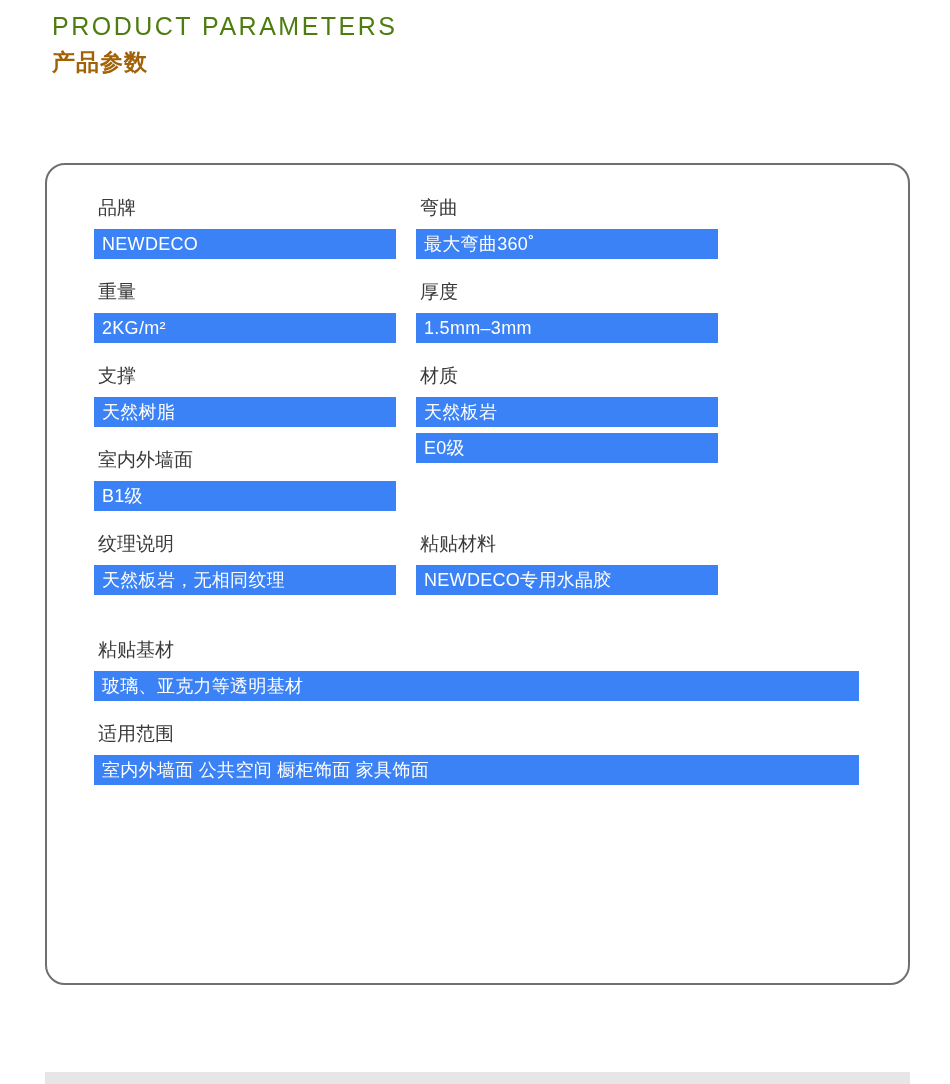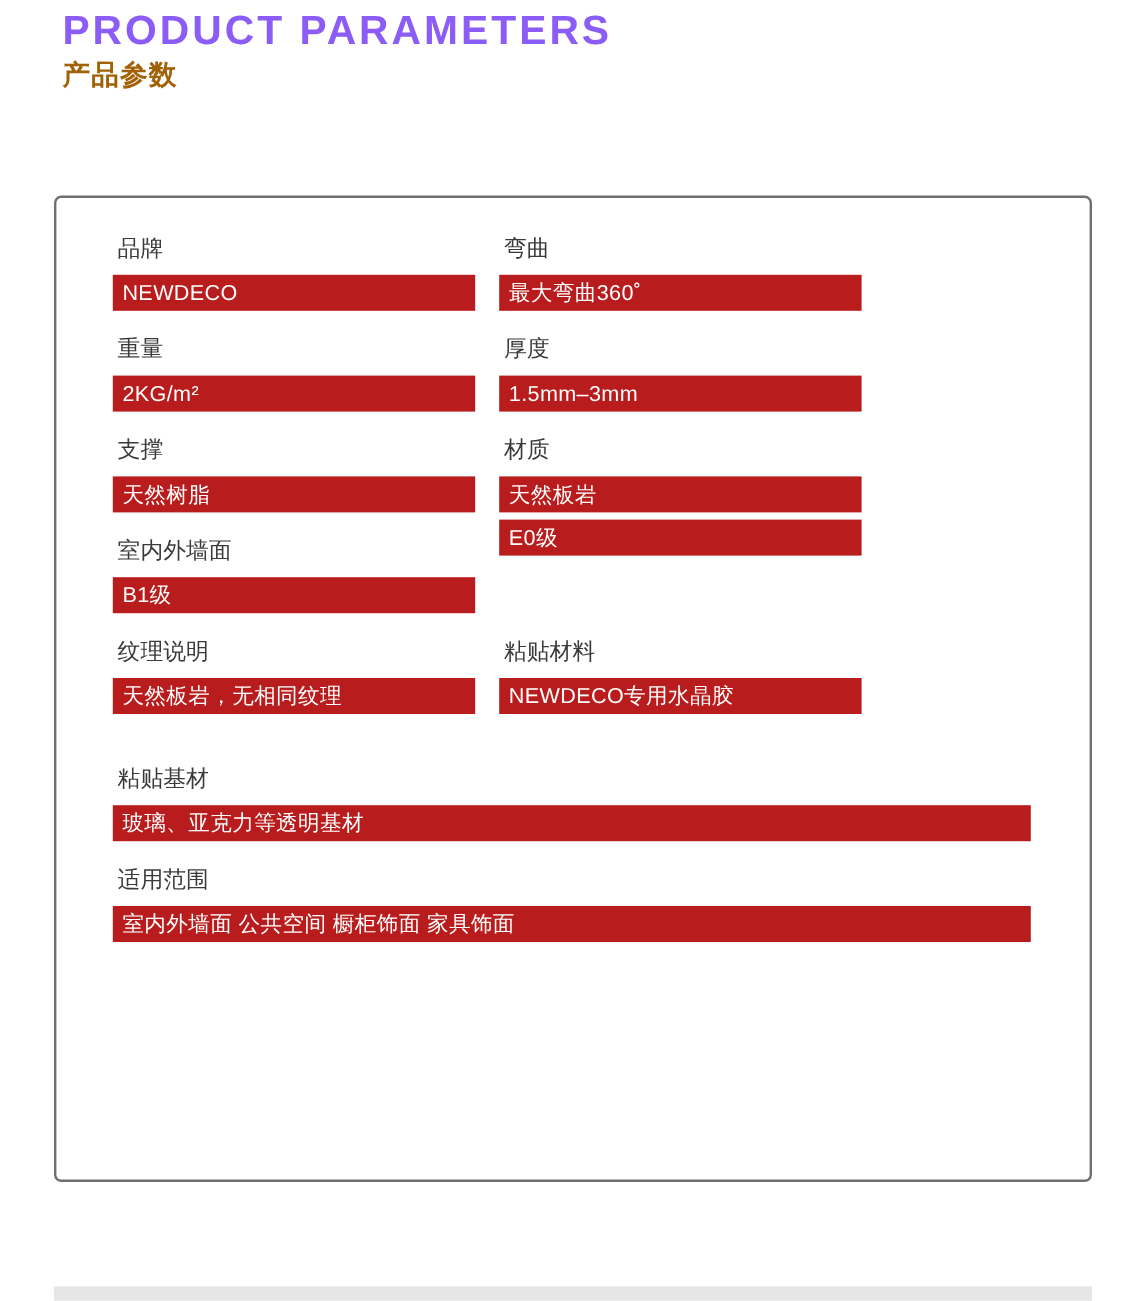--- a/index.html
+++ b/index.html
@@ -24,24 +24,24 @@
     background: #ffffff;
   }
 
   
   .header {
     position: absolute;
     left: 52px;
     top: 10px;
   }
   .header-en {
-    font-size: 34px;
+    font-size: 25px;
     letter-spacing: 2.5px;
-    color: #8b5cf6;
-    font-weight: 700;
+    color: #4d7c0f;
+    font-weight: 400;
     line-height: 32px;
     white-space: nowrap;
   }
   .header-cn {
     font-size: 23px;
     color: #a16207;
     font-weight: 700;
     line-height: 34px;
     margin-top: 3px;
     letter-spacing: 1px;
@@ -49,21 +49,21 @@
   }
 
   
   .card {
     position: absolute;
     left: 45px;
     top: 163px;
     width: 865px;
     height: 822px;
     border: 2px solid #6f6f6f;
-    border-radius: 6px;
+    border-radius: 20px;
     background: #fff;
   }
 
   .grid {
     position: absolute;
     left: 47px;
     top: 28px;
     width: 765px;
   }
 
@@ -81,21 +81,21 @@
 
   .field-label {
     font-size: 19px;
     color: #3a3a3a;
     line-height: 30px;
     padding-left: 4px;
     margin-top: 18px;
     white-space: nowrap;
   }
   .field-value {
-    background: #b91c1c;
+    background: #3b82f6;
     color: #ffffff;
     font-size: 18px;
     line-height: 30px;
     height: 30px;
     padding: 0 8px;
     margin-top: 6px;
     white-space: nowrap;
     overflow: hidden;
     letter-spacing: 0.3px;
   }

